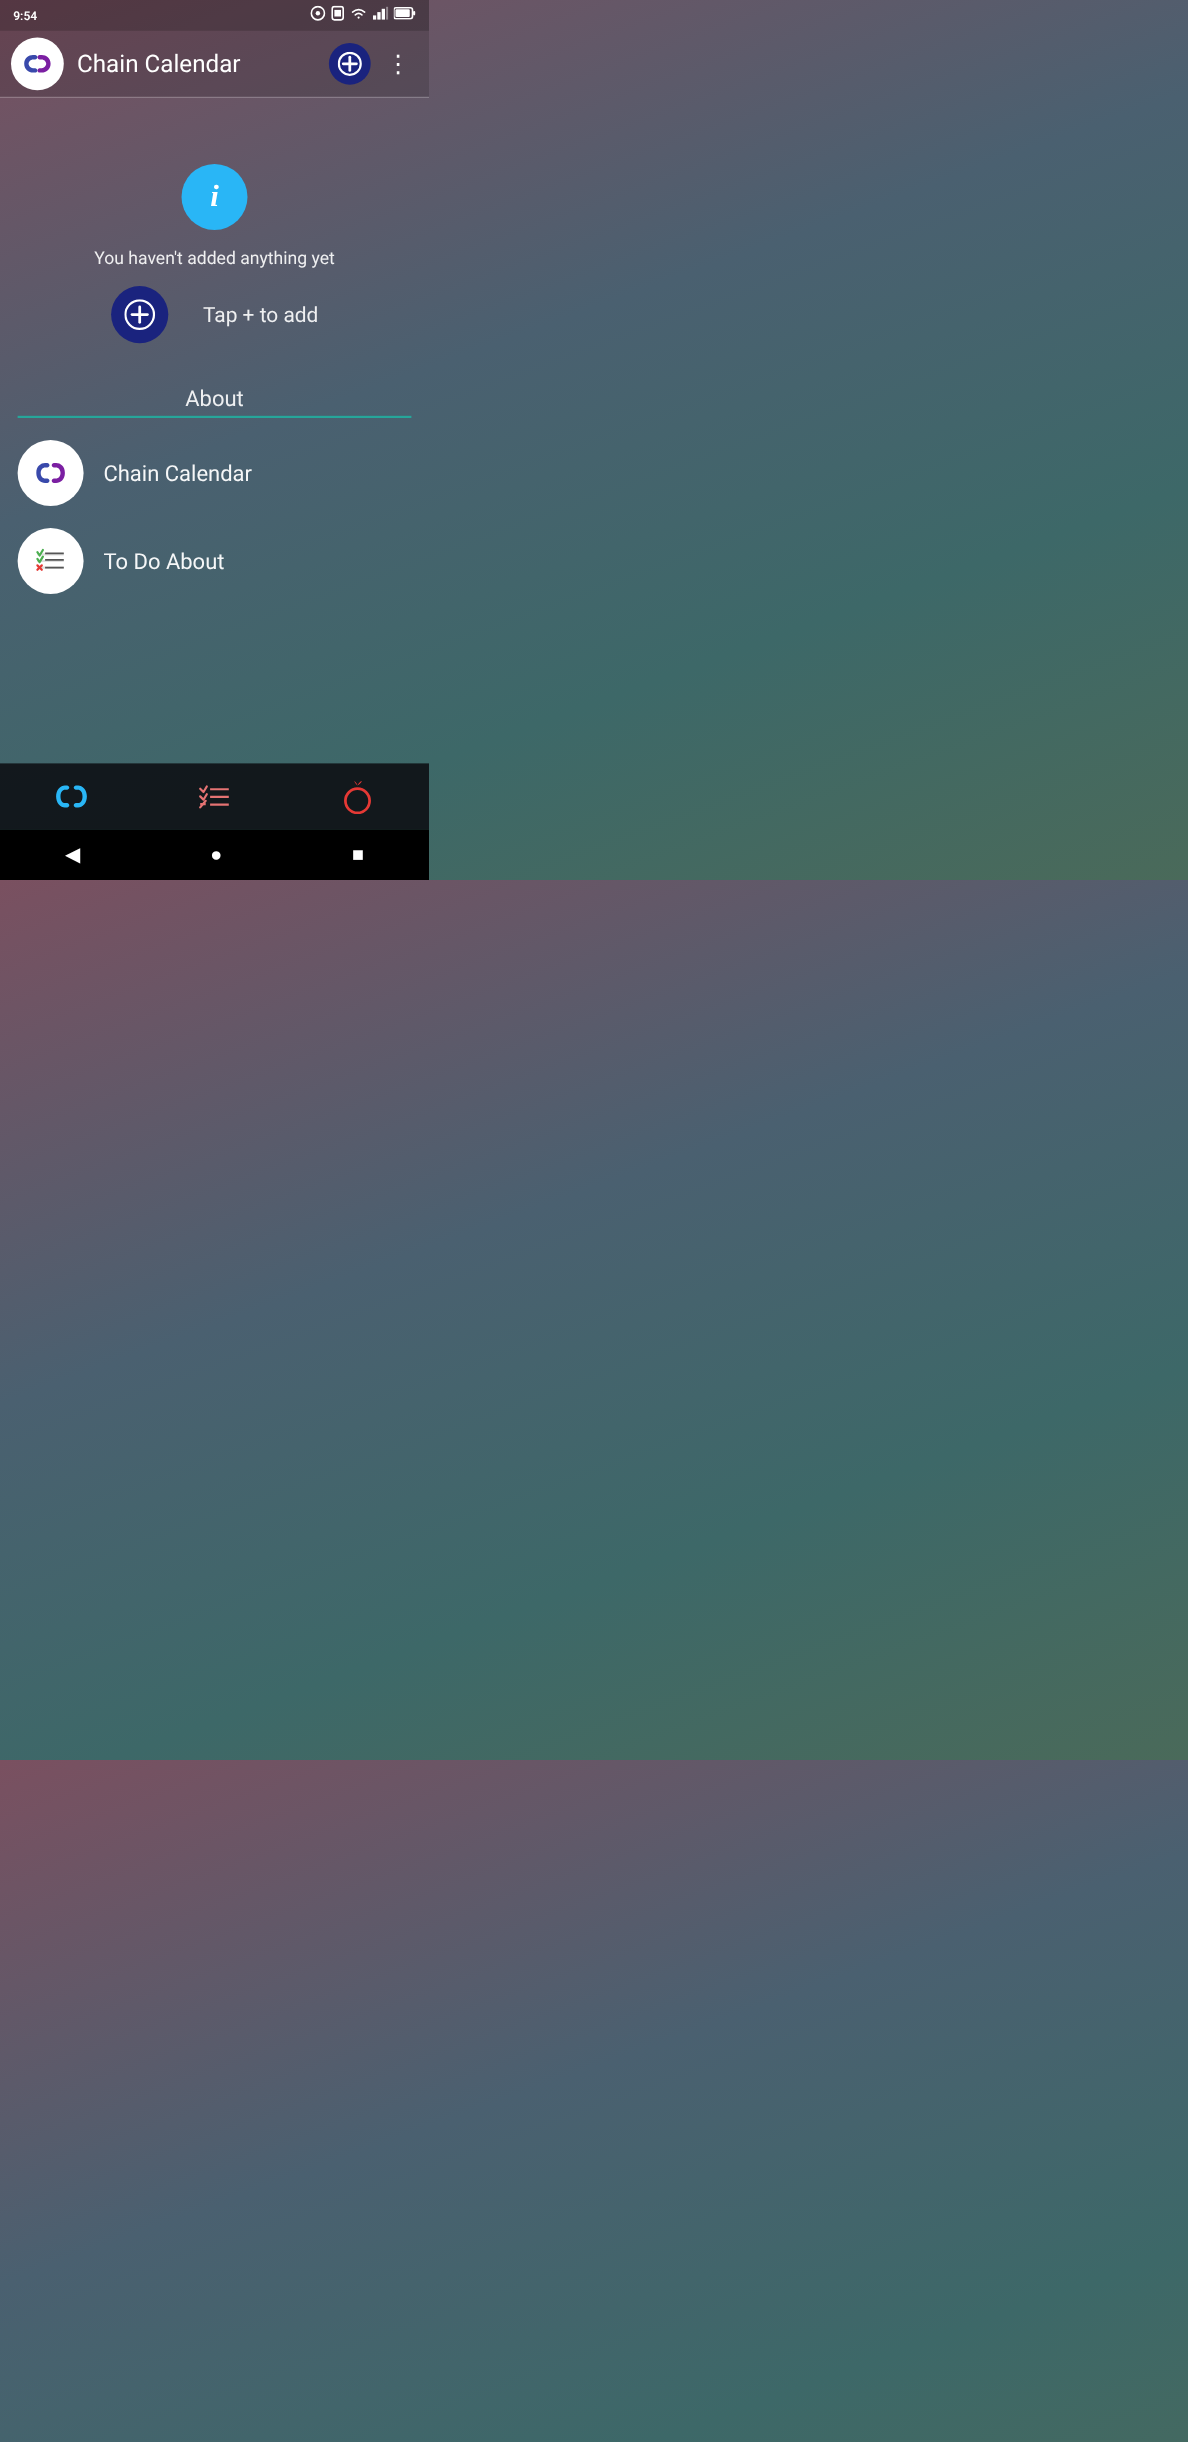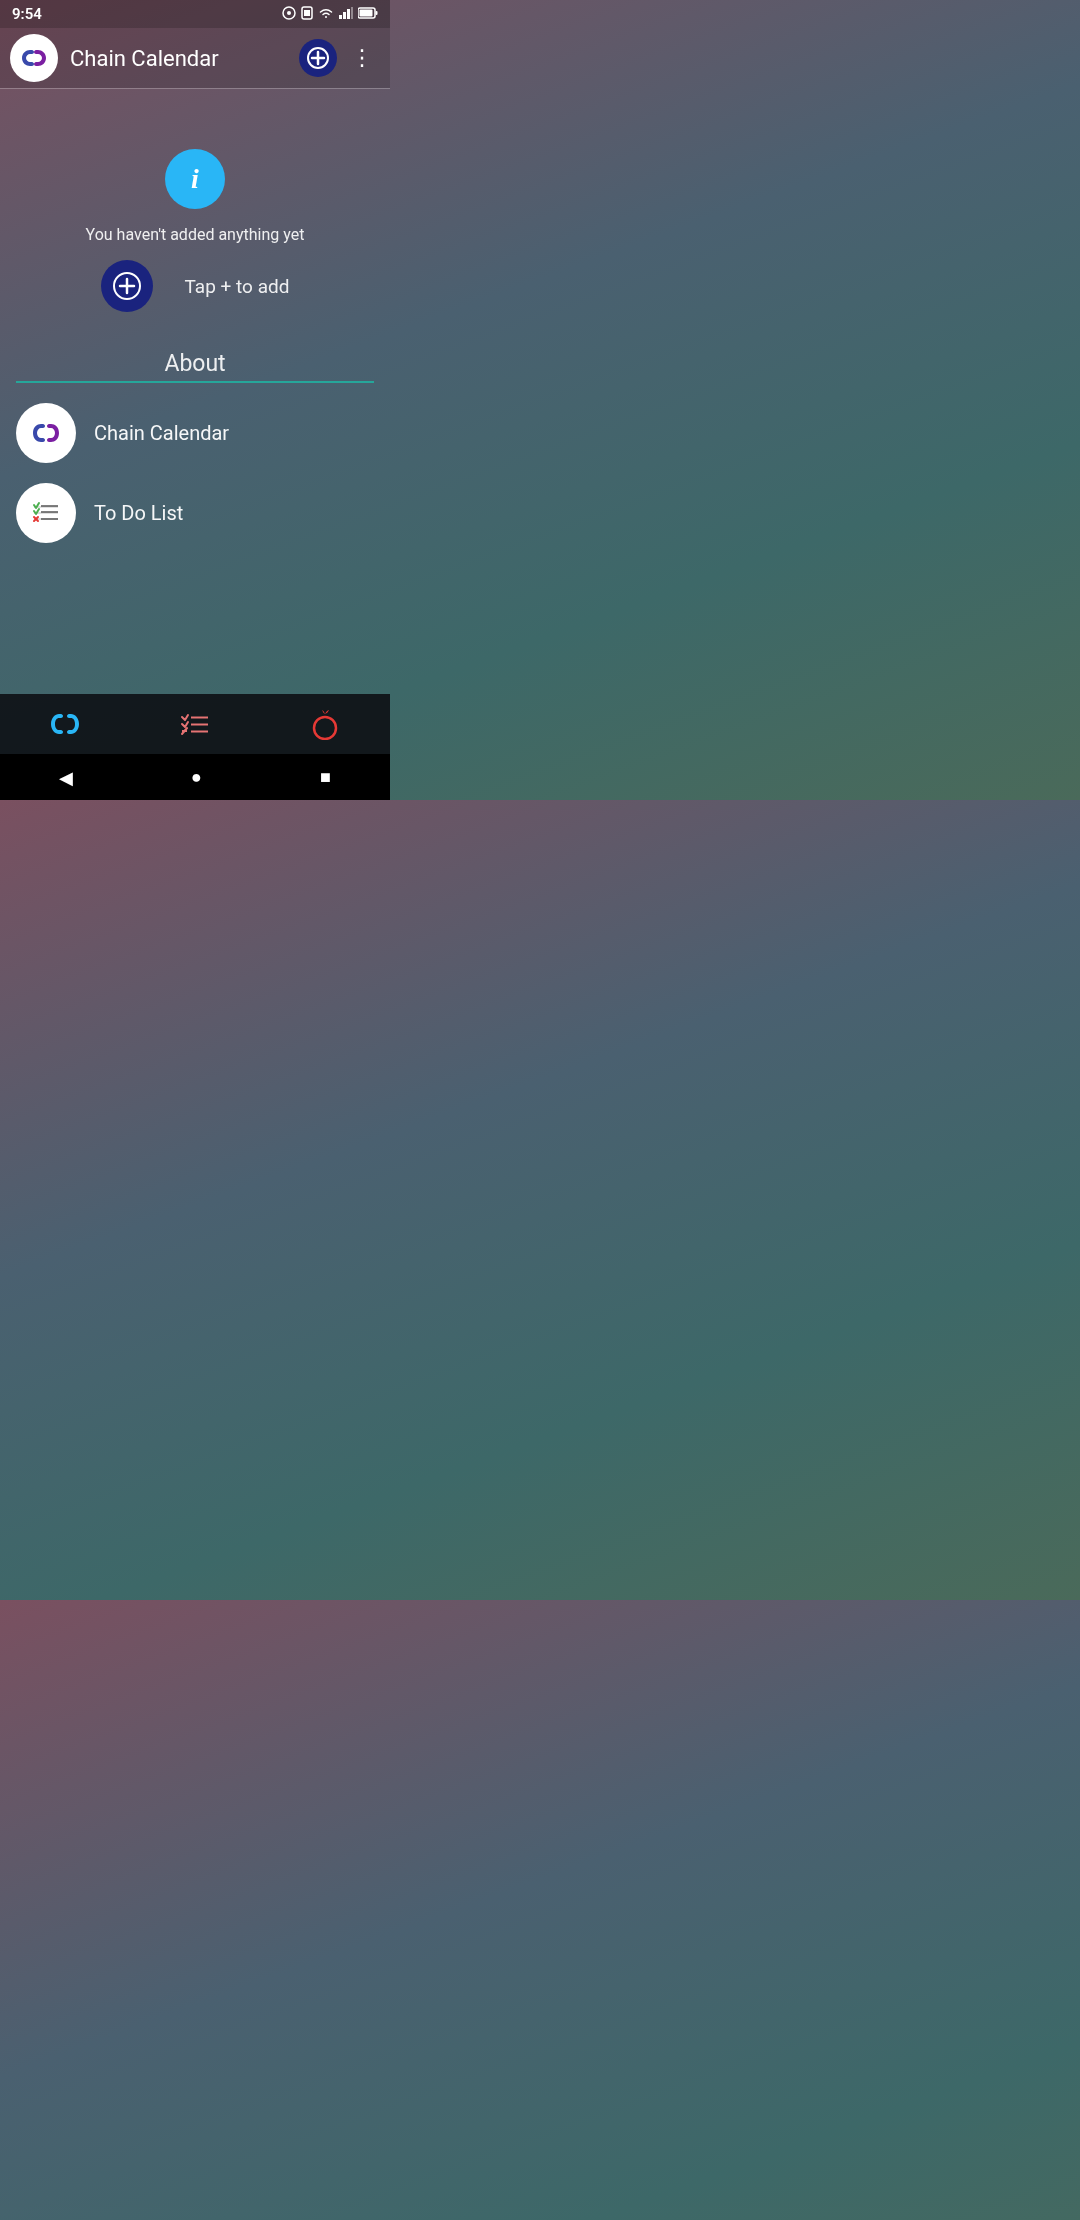--- a/index.html
+++ b/index.html
@@ -18,21 +18,21 @@
     .status-bar {
       height: 28px;
       background: rgba(0,0,0,0.3);
       display: flex;
       align-items: center;
       justify-content: space-between;
       padding: 0 12px;
     }
     .status-time {
       color: white;
-      font-size: 15px;
+      font-size: 11px;
       font-weight: 600;
     }
     .status-icons {
       display: flex;
       align-items: center;
       gap: 5px;
       color: white;
       font-size: 13px;
     }
 
@@ -154,21 +154,21 @@
     }
 
     
     .about-section {
       width: 100%;
       margin-top: 8px;
     }
     .about-header {
       text-align: center;
       color: rgba(255,255,255,0.9);
-      font-size: 23px;
+      font-size: 20px;
       margin-bottom: 4px;
     }
     .about-underline {
       height: 2px;
       background: #26a69a;
       width: 100%;
       margin-bottom: 20px;
     }
 
     .about-item {
@@ -345,21 +345,21 @@
           <polyline points="6,16 8,19 11,14" fill="none" stroke="#4caf50" stroke-width="2" stroke-linecap="round" stroke-linejoin="round"></polyline>
 
           <line x1="6" y1="22" x2="10" y2="26" stroke="#e53935" stroke-width="2" stroke-linecap="round"></line>
           <line x1="10" y1="22" x2="6" y2="26" stroke="#e53935" stroke-width="2" stroke-linecap="round"></line>
 
           <line x1="13" y1="11" x2="30" y2="11" stroke="#555" stroke-width="1.5"></line>
           <line x1="13" y1="17" x2="30" y2="17" stroke="#555" stroke-width="1.5"></line>
           <line x1="13" y1="24" x2="30" y2="24" stroke="#555" stroke-width="1.5"></line>
         </svg>
       </div>
-      <span class="about-item-label">To Do List</span>
+      <span class="about-item-label">To Do About</span>
     </div>
 
   </div>
 
 </div>
 
 <div class="bottom-nav">
   <div class="nav-item">
     <svg width="32" height="28" viewBox="0 0 32 28">
       <path d="M22 4 C26 4 30 8 30 14 C30 20 26 24 22 24 L20 24 C19 24 18 23 18 22 C18 21 19 20 20 20 L22 20 C24 20 26 18 26 14 C26 10 24 8 22 8 L20 8 C19 8 18 7 18 6 C18 5 19 4 20 4 Z" fill="#29b6f6"></path>

